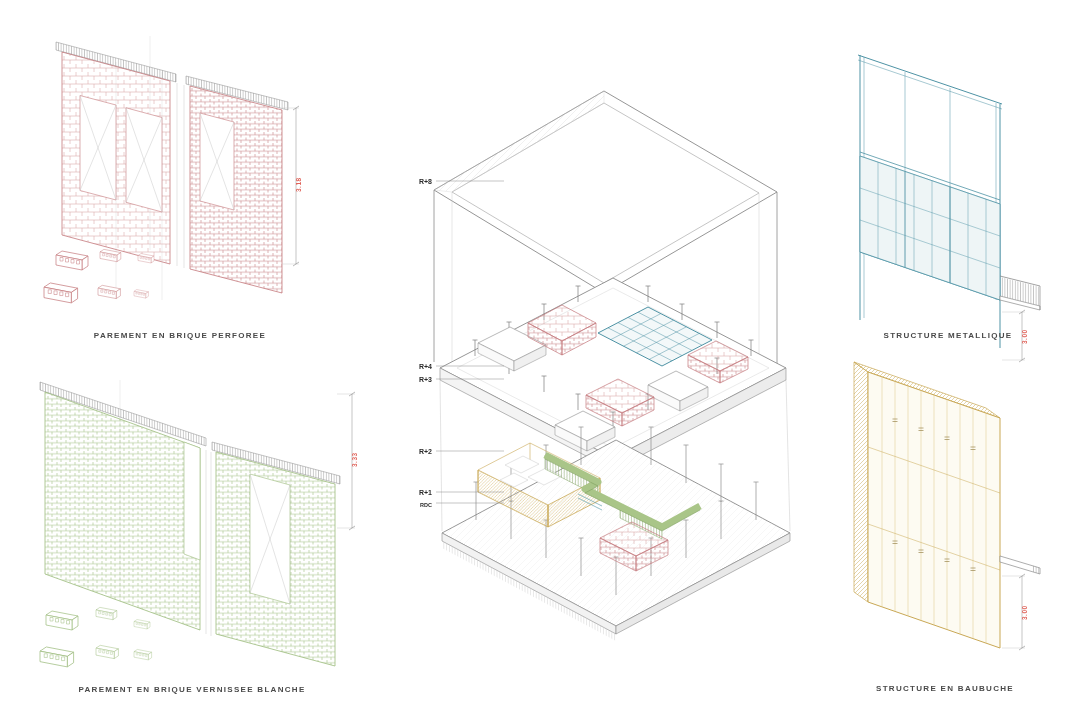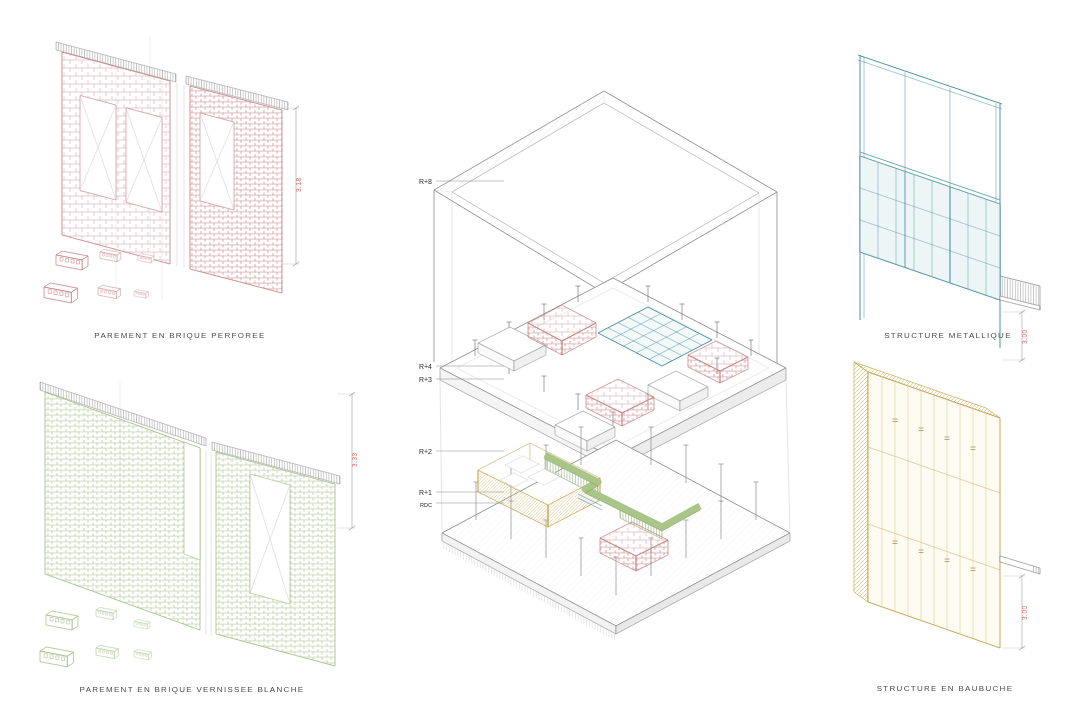--- a/index.html
+++ b/index.html
@@ -1,17 +1,17 @@
 <!DOCTYPE html>
 <html style="--page-bg: #ffffff; --brick-pink: #c4797c; --brick-pink-light: #d9a3a6; --brick-green: #9cbb7c; --brick-green-light: #b7cd9a; --metal-teal: #4e93a5; --wood-tan: #c9a855; --wood-tan-light: #dcc487; --walkway-green: #a9c588; --walkway-green-dark: #7ea05e; --dimension-red: #e0635a; --line-gray: #8a8a8a; --caption-gray: #4a4a4a;"><head>
 <meta charset="utf-8">
 <style>
   html,body{margin:0;padding:0;background:#fff;}
   #canvas{position:relative;width:1076px;height:715px;background:var(--page-bg,#ffffff);overflow:hidden;
-          font-family:"Liberation Sans", sans-serif;}
+          font-family:"Liberation Sans", sans-serif;font-weight:bold;}
   svg{display:block;}
   
   .sp  {stroke:var(--brick-pink,#c4797c);}
   .spl {stroke:var(--brick-pink-light,#d9a3a6);}
   .sg  {stroke:var(--brick-green,#9cbb7c);}
   .sgl {stroke:var(--brick-green-light,#b7cd9a);}
   .stl {stroke:var(--metal-teal,#4e93a5);}
   .stn {stroke:var(--wood-tan,#c9a855);}
   .stnl{stroke:var(--wood-tan-light,#dcc487);}
   .swg {stroke:var(--walkway-green,#a9c588);}

